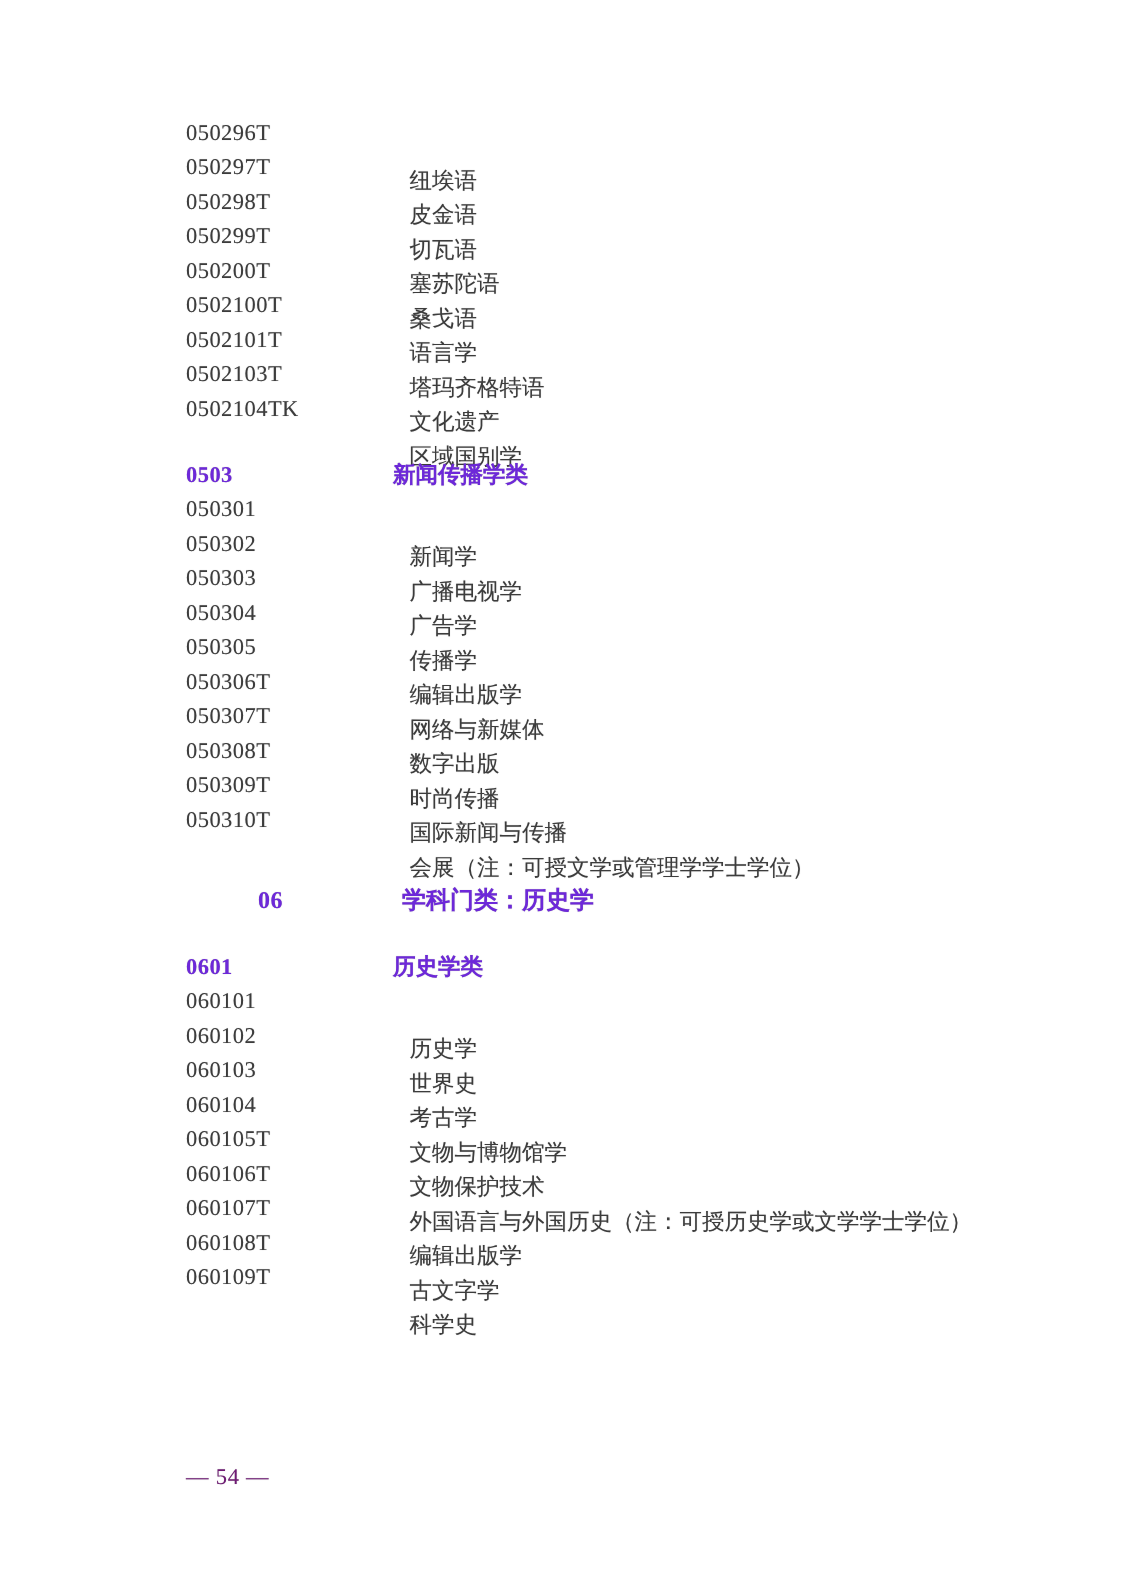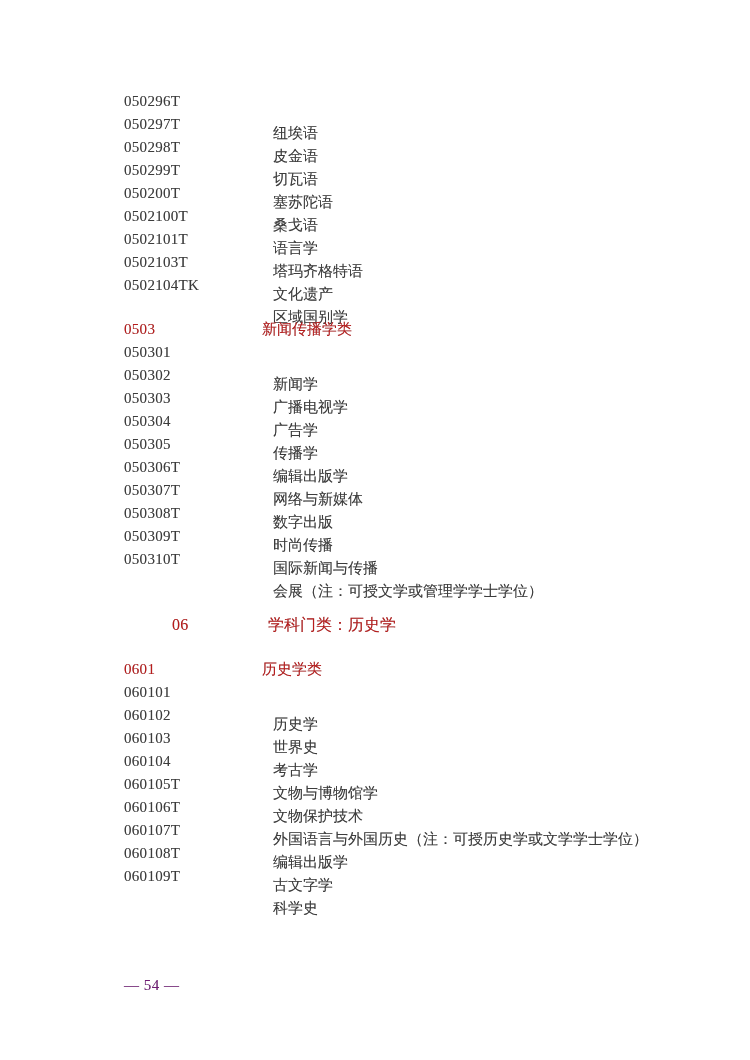--- a/index.html
+++ b/index.html
@@ -9,41 +9,41 @@
     height: 1060px;
     background: #ffffff;
     overflow: hidden;
     font-family: "Liberation Serif", "DejaVu Serif", serif;
     color: #3c3c3c;
     text-shadow: 0 0 0.6px rgba(80,80,80,0.45);
   }
   .content {
     position: absolute;
     left: 124px;
-    top: 90px;
+    top: 78px;
     right: 20px;
   }
   .row {
     display: flex;
     height: 23px;
     line-height: 23px;
     font-size: 15px;
     white-space: nowrap;
   }
   .row .code {
     flex: 0 0 138px;
     width: 138px;
     letter-spacing: 0.3px;
     box-sizing: border-box;
   }
   .row.item .name { padding-left: 11px; margin-top: 32px; }
-  .row.header-row { font-weight: normal; color: #b91c1c; }
+  .row.header-row { font-weight: bold; color: #6d28d9; }
   .group-category { margin-top: 21px; }
   .group-division {
-    margin-top: 42px;
+    margin-top: 30px;
     font-weight: bold;
     color: #333333;
   }
   .group-division .row {
     height: 24px;
     line-height: 24px;
     font-size: 16px;
   }
   .group-division .code { padding-left: 48px; }
   .group-division .name { padding-left: 6px; }

